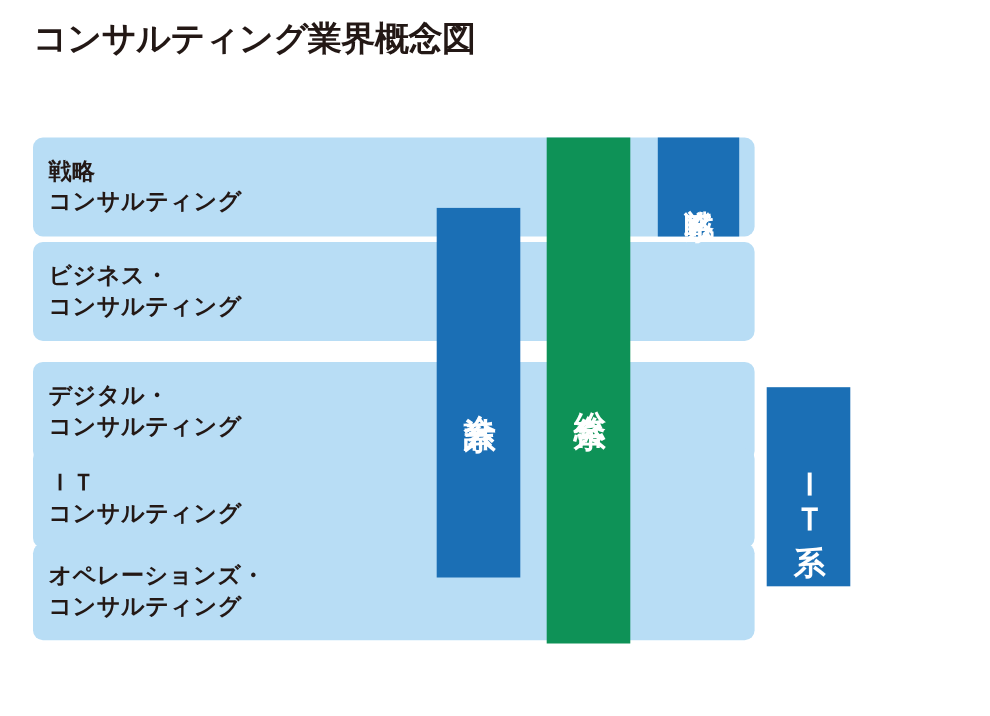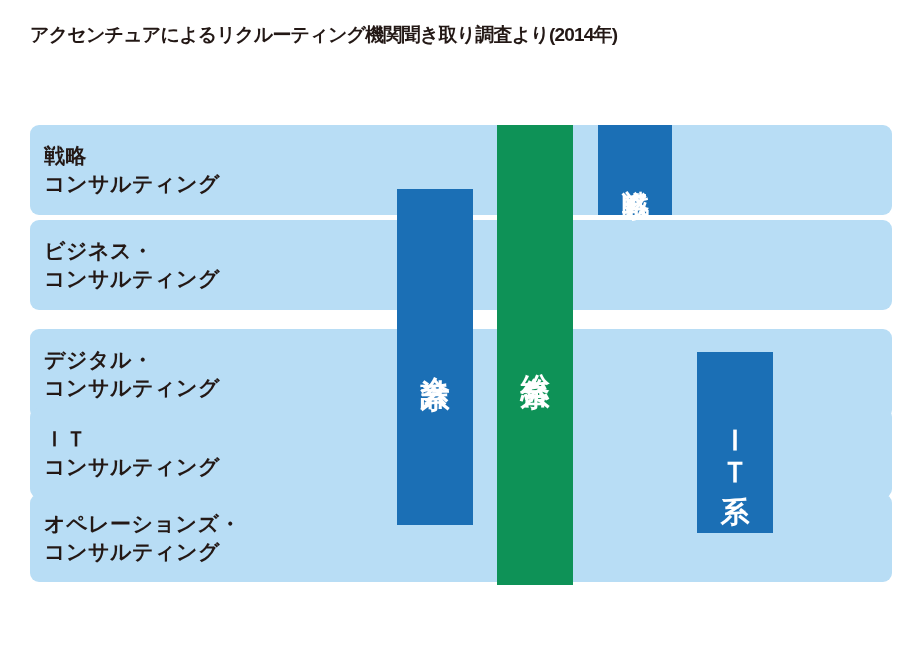--- a/index.html
+++ b/index.html
@@ -48,21 +48,21 @@
     left: 30px;
     top: 125px;
     width: 805px;
     height: 460px;
   }
 
   
   .row-band {
     position: absolute;
     left: 0;
-    width: 862px;
+    width: 656px;
     height: 90px;
     background: #b8ddf5;
     border-radius: 9px;
     box-sizing: border-box;
   }
   .row-band.r0 { top: 0px; }
   .row-band.r1 { top: 95px; }
   .row-band.r2 { top: 204px; }
   .row-band.r3 { top: 283px; }
   .row-band.r4 { top: 369px; height: 88px; }
@@ -130,21 +130,21 @@
     top: 227px;
     width: 76px;
     height: 181px;
     background: #1b6fb5;
   }
 </style>
 </head>
 <body>
 
 <div id="header">
-  <p id="chart-subtitle">アクセンチュアによるリクルーティング機関聞き取り調査より(2014年)</p>
+  <h1 id="chart-title">コンサルティング業界概念図</h1>
 </div>
 
 <div id="diagram">
 
   <div class="row-band r0">
     <div class="row-label">戦略
 コンサルティング</div>
   </div>
   <div class="row-band r1">
     <div class="row-label">ビジネス・

